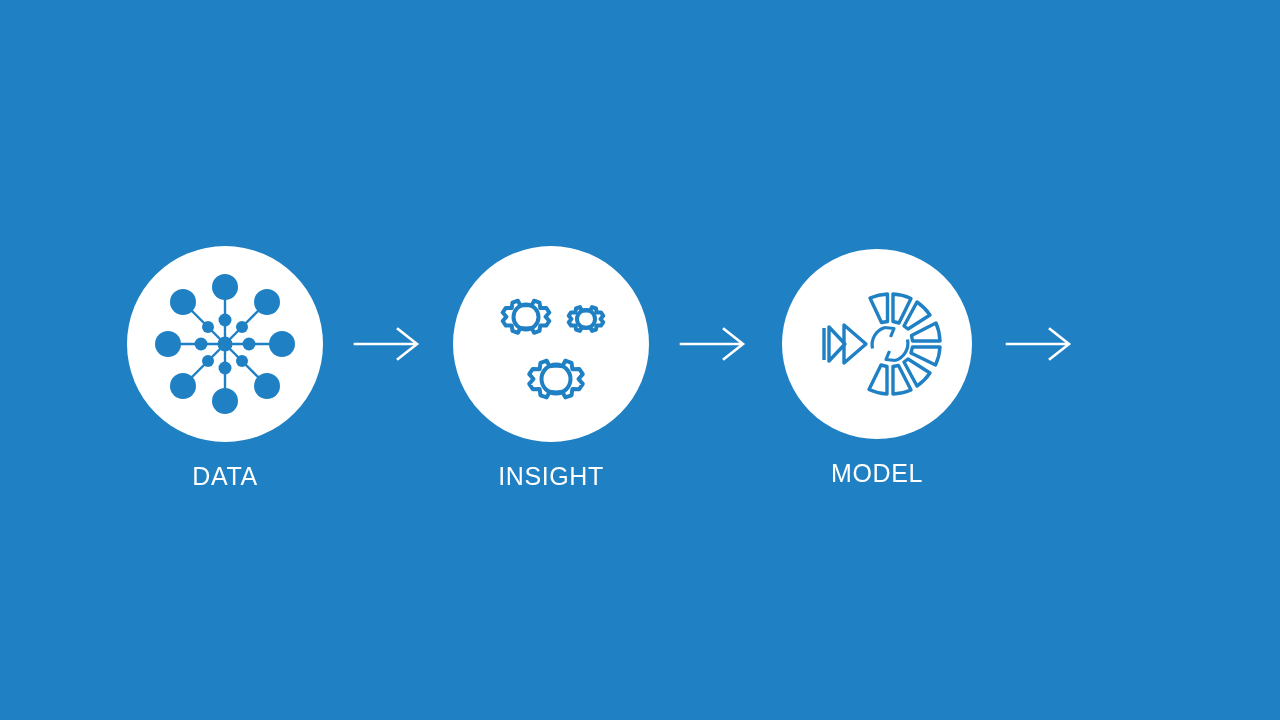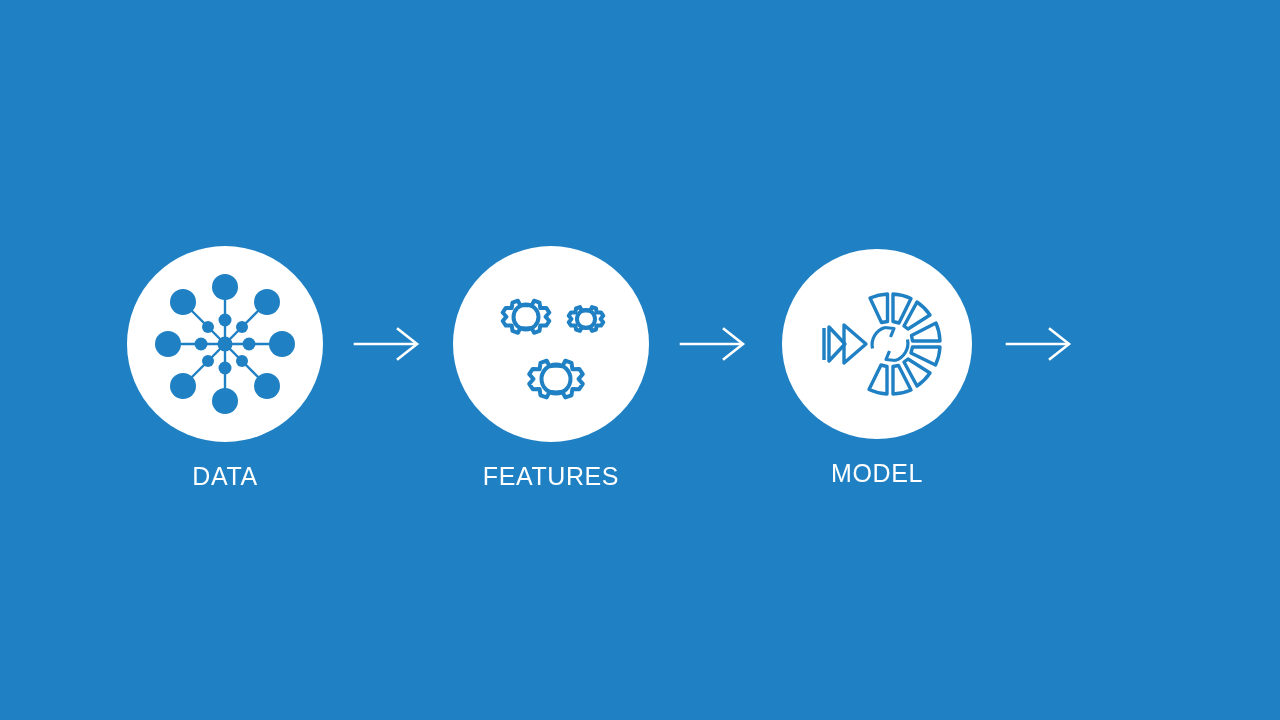--- a/index.html
+++ b/index.html
@@ -143,21 +143,21 @@
                      L 26.8,-22.4 L 22.5,-17.6 L 26.8,-12.7 L 23.2,-7.4 L 16.4,-7.6
                      L 15.5,-1.3 L 9.3,0.8 L 6.4,-4.8 L 0,-4 L -6.4,-4.8 L -9.3,0.8
                      L -15.5,-1.3 L -16.4,-7.6 L -23.2,-7.4 L -26.8,-12.7 L -22.5,-17.6
                      L -26.8,-22.4 L -23.2,-27.7 L -16.4,-27.4 L -15.5,-33.8 L -9.3,-35.9
                      L -6.4,-30.3 Z" transform="translate(0,17.6)"></path>
             <circle cx="0" cy="0" r="14.5"></circle>
           </g>
         </g>
       </svg>
     </div>
-    <div class="stage-label">FEATURES</div>
+    <div class="stage-label">INSIGHT</div>
   </div>
 
   <div class="connector">
     <svg width="70" height="36" viewBox="0 0 70 36">
       <g stroke="#FFFFFF" stroke-width="2.6" fill="none" stroke-linecap="square">
         <line x1="2" y1="18" x2="62" y2="18"></line>
         <polyline points="45,3 64,18 45,33"></polyline>
       </g>
     </svg>
   </div>

